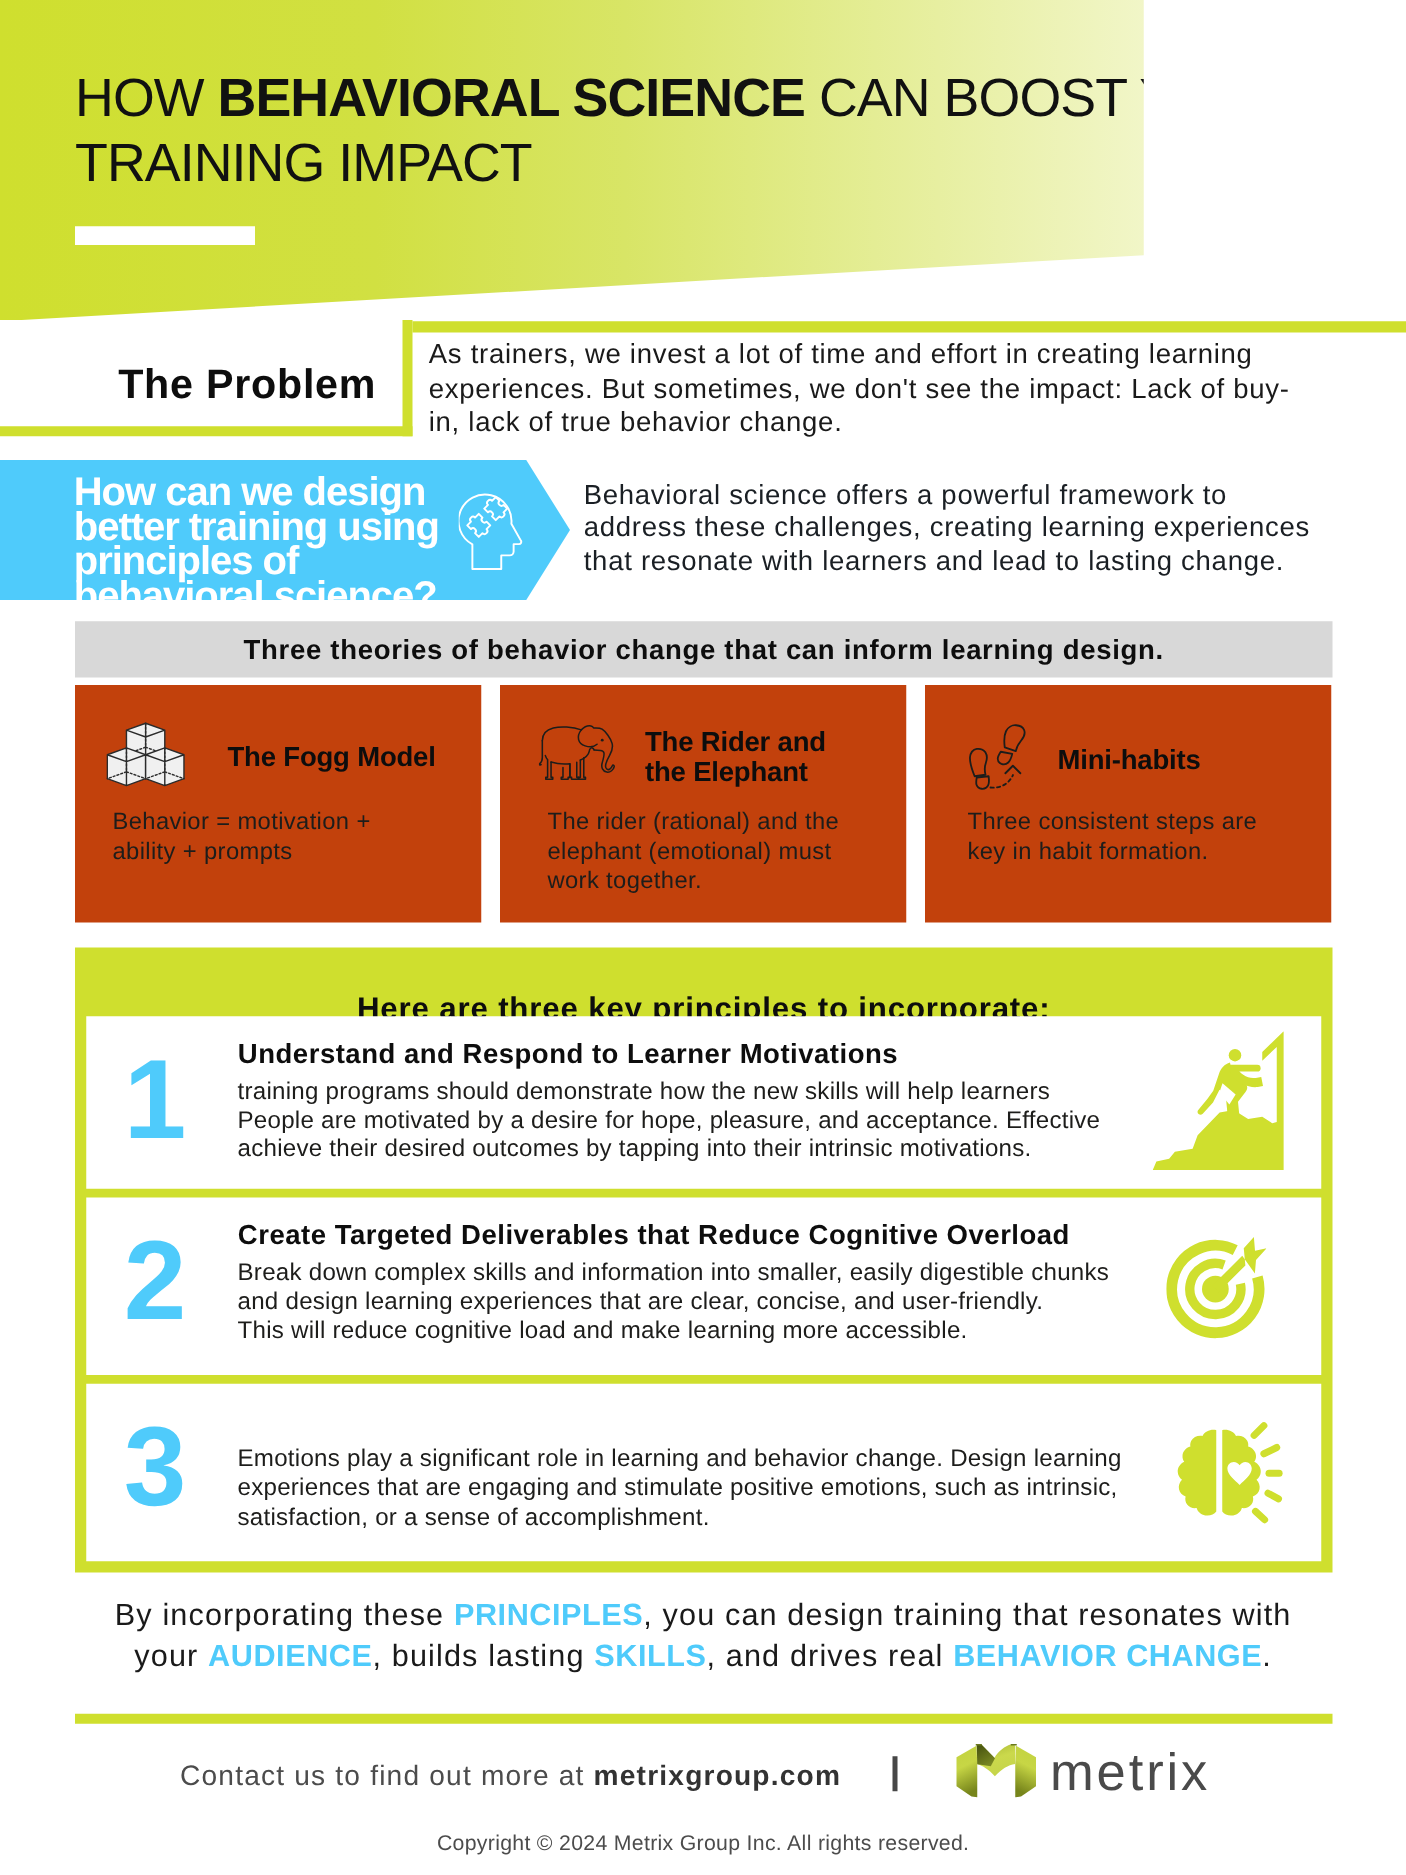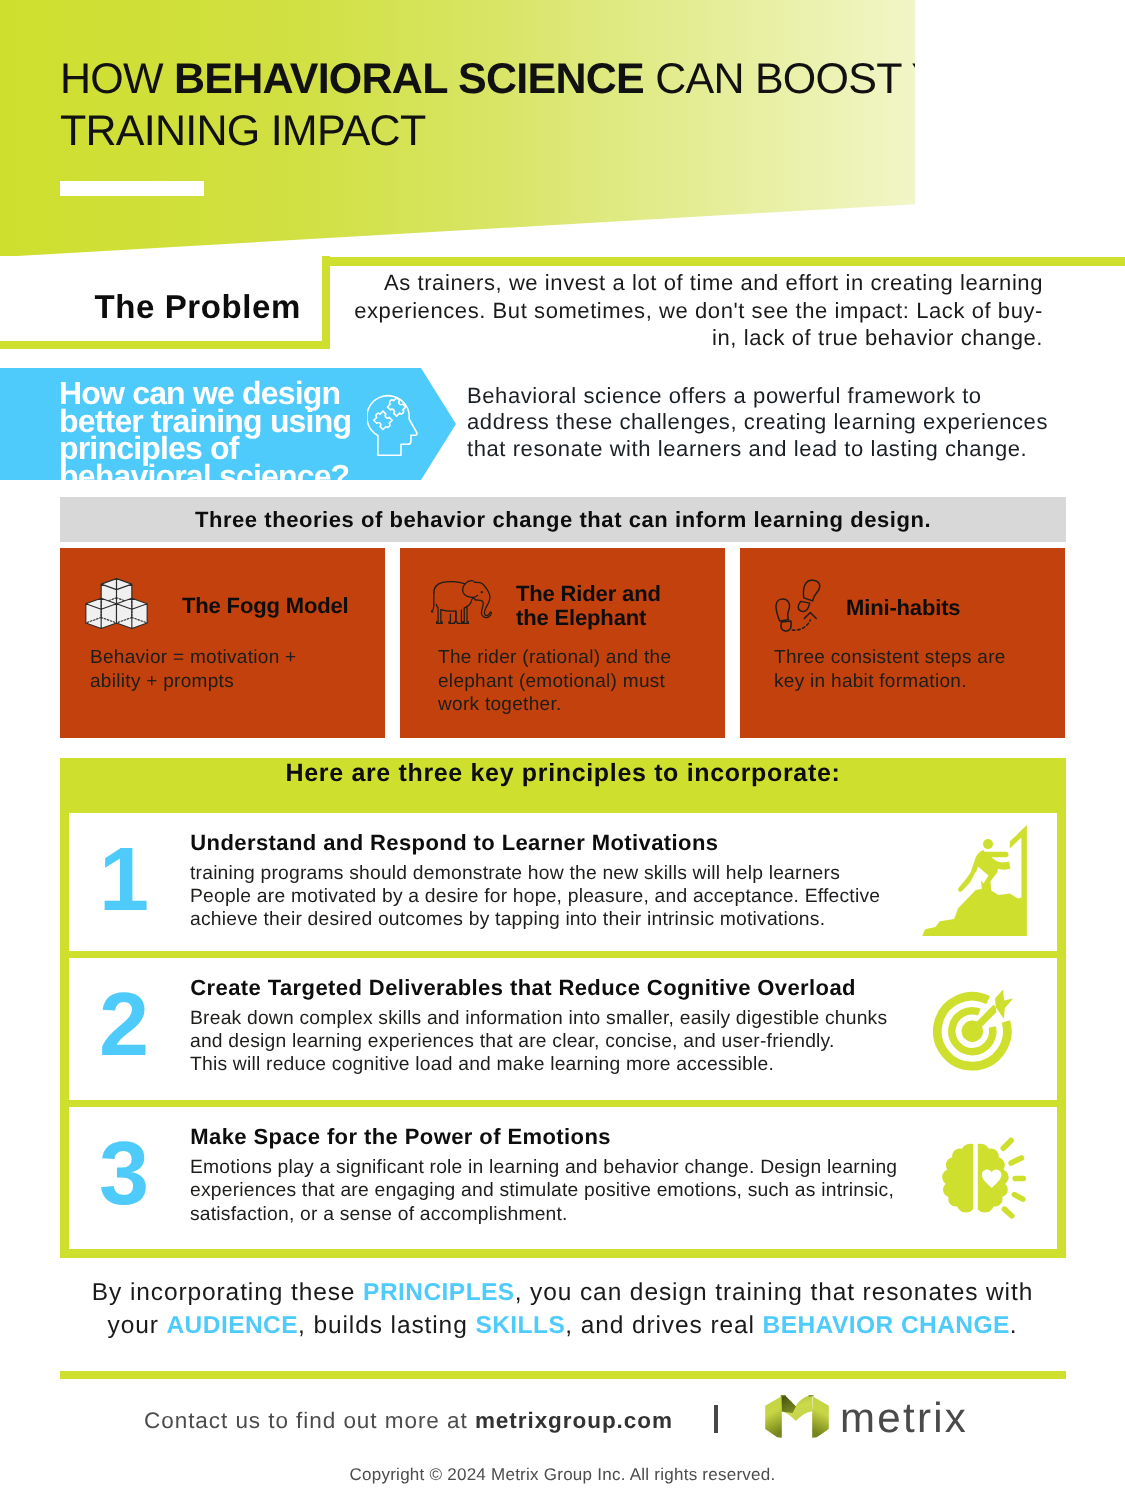--- a/index.html
+++ b/index.html
@@ -14,21 +14,21 @@
   .hero-title b{font-weight:700;}
   .hero-rule{position:absolute;left:60px;top:181px;width:144px;height:15px;background:#fff;}
 
   
   .prob-left{position:absolute;left:-10px;top:256px;width:340px;height:93px;
       border-right:8px solid #cfdf2e;border-bottom:8.5px solid #cfdf2e;box-sizing:border-box;background:#fff;}
   .prob-left span{position:absolute;left:0;right:21px;top:32px;text-align:right;
       font-size:33px;font-weight:700;color:#0d0d0d;letter-spacing:0.6px;}
   .prob-top-rule{position:absolute;left:321px;top:256.5px;width:804px;height:9px;background:#cfdf2e;}
   .prob-body{position:absolute;left:343px;top:269px;width:700px;
-      font-size:22px;line-height:27.6px;letter-spacing:0.58px;color:#1a1a1a;text-align:right;}
+      font-size:22px;line-height:27.6px;letter-spacing:0.58px;color:#1a1a1a;}
 
   
   .qa-banner{position:absolute;left:0;top:368px;width:456px;height:112px;}
   .qa-banner svg.bg{position:absolute;left:0;top:0;}
   .qa-text{position:absolute;left:59px;top:12px;width:300px;font-size:32px;line-height:27.6px;
       font-weight:700;color:#fff;letter-spacing:-0.82px;}
   .qa-icon{position:absolute;left:367px;top:24px;width:56px;height:64px;}
   .qa-answer{position:absolute;left:467px;top:383px;width:590px;font-size:22px;line-height:26.4px;
       letter-spacing:0.58px;color:#1a1f24;}
 
@@ -39,21 +39,21 @@
   .th-row{position:absolute;left:60px;top:548px;width:1006px;height:190px;}
   .th-card{position:absolute;top:0;width:325px;height:190px;background:#c2410c;}
   .th-card.c1{left:0;} .th-card.c2{left:340px;} .th-card.c3{left:680px;}
   .th-ico{position:absolute;}
   .th-title{position:absolute;font-size:22px;font-weight:700;color:#0d0d0d;line-height:23.6px;letter-spacing:-0.15px;}
   .th-desc{position:absolute;font-size:19px;line-height:23.5px;letter-spacing:0.3px;color:#1d1d1b;}
 
   
   .pr-box{position:absolute;left:60px;top:757.5px;width:1006px;height:500px;background:#cfdf2e;}
   .pr-head{position:absolute;left:0;top:0;width:1006px;height:63px;
-      display:flex;align-items:flex-start;justify-content:center;}
+      display:flex;align-items:flex-end;justify-content:center;}
   .pr-head span{font-size:25px;font-weight:700;color:#0d0d0d;letter-spacing:0.66px;position:relative;top:1px;}
   .pr-card{position:absolute;left:9px;width:988px;background:#fff;}
   .pr-num{position:absolute;left:20px;width:70px;text-align:center;font-size:90px;font-weight:700;
       color:#4fcbfb;line-height:1;}
   .pr-title{position:absolute;left:121.3px;font-size:22px;font-weight:700;color:#0d0d0d;letter-spacing:0.41px;}
   .pr-desc{position:absolute;left:121px;width:760px;white-space:nowrap;font-size:19.3px;line-height:23.3px;
       letter-spacing:0.21px;color:#1d1d1b;}
   .pr-ico{position:absolute;}
 
   
@@ -258,21 +258,20 @@
 
         <g fill="#cfdf2e">
           <path d="M41.85 47.75 L63.3 26.3 L62.0 12.6 L70.1 3.5 L71.0 14.6 L80.3 12.5 L71.8 22.0
                    L70.9 32.8 L60.8 18.61 L36.75 42.65 Z"></path>
         </g>
       </svg>
     </div>
 
     <div class="pr-card" style="top:349.5px;height:141.5px">
       <div class="pr-num" style="top:22px">3</div>
-      <div class="pr-title" style="top:17px">Make Space for the Power of Emotions</div>
       <div class="pr-desc" style="top:49px">
           <div>Emotions play a significant role in learning and behavior change. Design learning</div>
           <div>experiences that are engaging and stimulate positive emotions, such as intrinsic,</div>
           <div>satisfaction, or a sense of accomplishment.</div>
         </div>
       <svg class="pr-ico" style="left:862px;top:29.8px;width:99px;height:86px" viewBox="-6 -6 99 86">
         <g fill="#cfdf2e">
 
           <path d="M35.8 1.0 C31.2 0.2 26.8 2.2 25.0 5.7 C21.3 5.0 17.6 6.6 16.0 9.6
                    C15.2 11.1 15.0 12.7 15.3 14.2 C11.8 15.2 9.2 18.0 9.0 21.5

